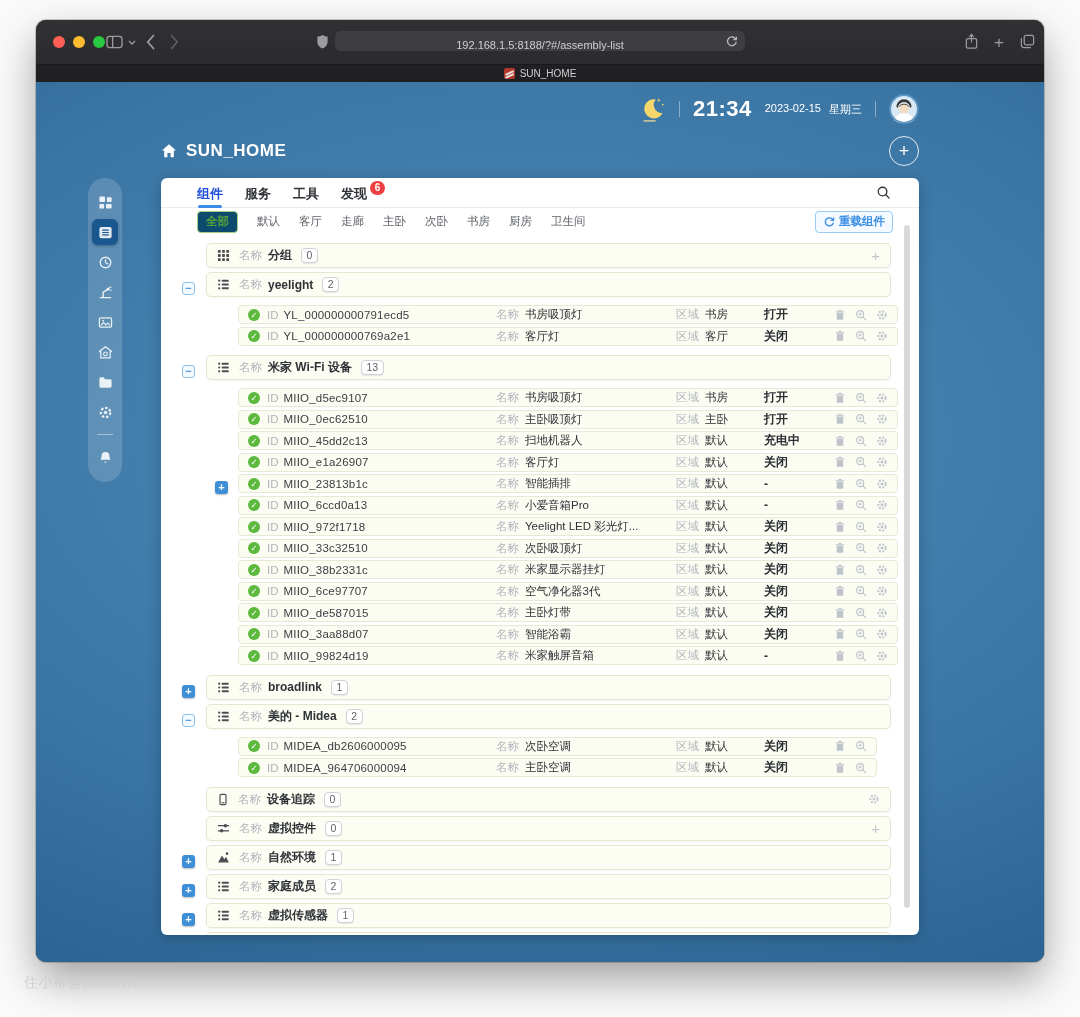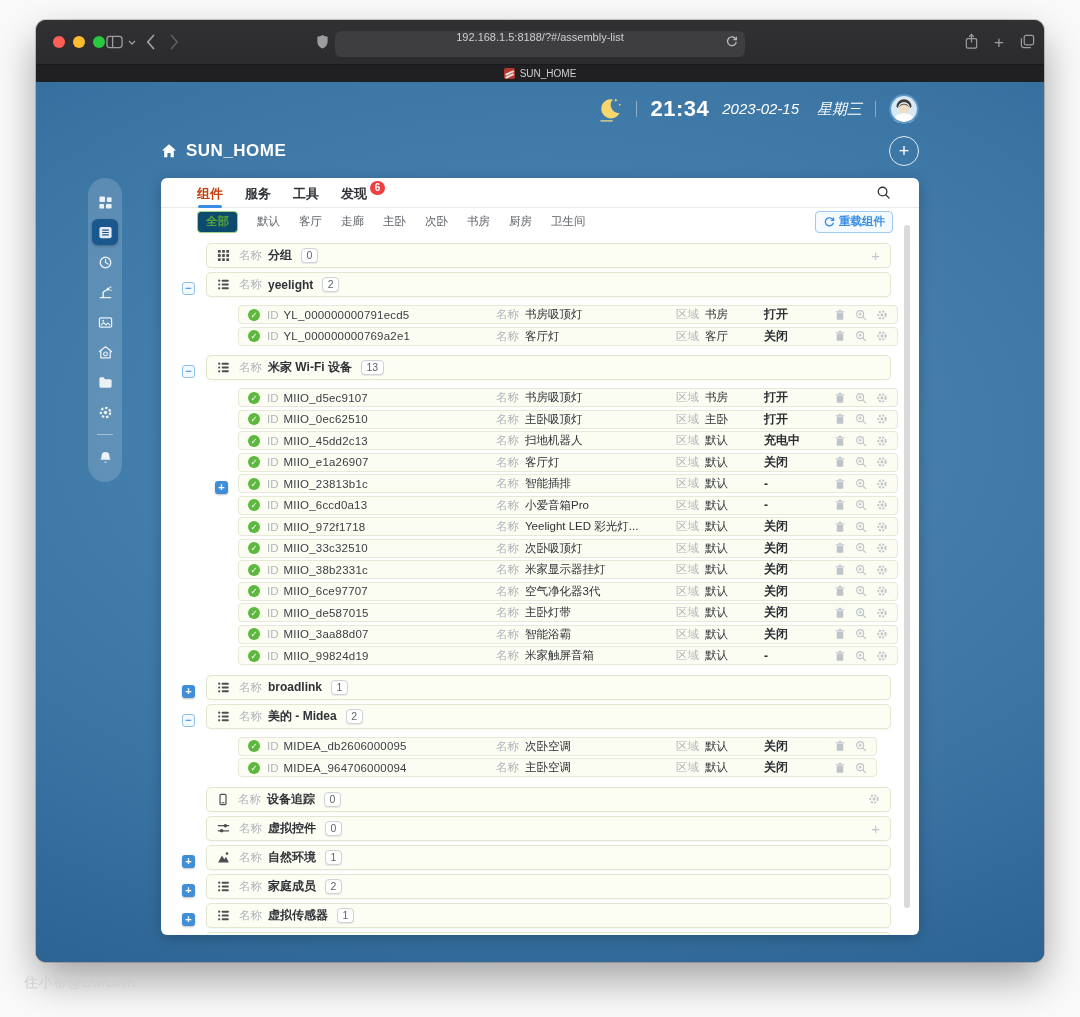--- a/index.html
+++ b/index.html
@@ -17,22 +17,22 @@
     box-shadow:0 18px 40px rgba(0,0,0,.35), 0 0 0 1px rgba(0,0,0,.18);
     background:#2c2c2e;
   }
   .chrome-top { height:44px; background:linear-gradient(#313133,#2b2b2d); position:relative; }
   .traffic { position:absolute; left:17px; top:16px; display:flex; gap:8px; }
   .light { width:12px; height:12px; border-radius:50%; }
   .light.red{ background:#ff5f57;} .light.yellow{ background:#febc2e;} .light.green{ background:#28c840;}
   .chrome-ic { position:absolute; color:#9d9da0; display:flex; align-items:center; }
   .chrome-ic.dim { color:#5c5c5f; }
   .urlbar {
-    position:absolute; left:299px; top:11px; width:410px; height:26px;
-    background:#3e3e41; border-radius:6px; display:flex; align-items:flex-start; justify-content:center;
+    position:absolute; left:299px; top:11px; width:410px; height:20px;
+    background:#3e3e41; border-radius:6px; display:flex; align-items:flex-end; justify-content:center;
     color:#cfcfd2; font-size:11px;
   }
   .urlbar .reload { position:absolute; right:7px; top:4px; color:#b9b9bc; }
   .chrome-tabs {
     height:18px; background:#202022; display:flex; align-items:center; justify-content:center; gap:5px;
     border-top:1px solid #19191b; color:#cfcfd2; font-size:10px;
   }
   .favicon { width:11px; height:11px; border-radius:2px; background:#b3372d; position:relative; overflow:hidden; }
   .favicon::before { content:""; position:absolute; left:1px; top:4px; width:9px; height:1.6px; background:#f0e3e0; transform:rotate(-25deg); }
   .favicon::after  { content:""; position:absolute; left:1px; top:6.5px; width:9px; height:1.6px; background:#f0e3e0; transform:rotate(-25deg); }
@@ -41,21 +41,21 @@
   .desktop {
     position:absolute; top:62px; left:0; right:0; bottom:0;
     background:radial-gradient(135% 95% at 50% 40%, #4f8bb8 0%, #3a74a3 50%, #265e8e 82%, #1c5280 100%);
   }
   .container { width:758px; margin:0 auto; position:relative; }
 
   
   .topbar { height:50px; display:flex; align-items:center; justify-content:flex-end; gap:13px; padding-top:4px; color:#fff; }
   .sep { width:1px; height:16px; background:rgba(255,255,255,.4); }
   .clock-time { font-size:22px; font-weight:700; letter-spacing:.5px; }
-  .clock-date { font-size:15px; display:flex; gap:18px;font-style:italic; }
+  .clock-date { font-size:11px; display:flex; gap:8px; }
   .avatar { width:30px; height:30px; border-radius:50%; display:block; }
 
   .title-row { display:flex; align-items:center; margin:4px 0 12px; }
   .page-title { color:#fff; font-size:17px; font-weight:700; letter-spacing:.5px; margin-left:9px; }
   .add-fab {
     margin-left:auto; width:30px; height:30px; border-radius:50%;
     border:1.5px solid rgba(255,255,255,.85); color:#fff; font-size:18px; font-weight:300;
     display:flex; align-items:center; justify-content:center; line-height:1;
   }
 
@@ -69,21 +69,21 @@
   .dock-item.active { background:#1a578e; box-shadow:0 1px 3px rgba(0,0,0,.3); }
   .dock-div { width:16px; height:1px; background:rgba(255,255,255,.45); margin:7px 0; }
 
   
   .card {
     position:relative; width:758px; height:757px; background:#fff; border-radius:6px;
     box-shadow:0 3px 14px rgba(0,0,0,.22); overflow:hidden;
   }
   .tabbar { height:30px; border-bottom:1px solid #e8eaf0; display:flex; align-items:center; padding:0 28px 0 36px; gap:22px; }
   .tab { position:relative; height:30px; display:flex; align-items:flex-start; padding-top:7px; font-size:13px; font-weight:700; color:#2f3237; cursor:default; }
-  .tab.active { color:#c2410c; }
+  .tab.active { color:#1d4ed8; }
   .tab.active::after { content:""; position:absolute; bottom:0; left:1px; right:1px; height:2.5px; background:#3a8ee6; border-radius:2px; }
   .tab-badge {
     margin-left:3px; transform:translateY(-4px); background:#ee4040; color:#fff;
     font-size:10px; font-weight:700; min-width:15px; height:14px; line-height:14px;
     border-radius:7px; padding:0 4px; text-align:center;
   }
   .tab-spacer { flex:1; }
   .searchbtn { color:#2f3237; display:flex; }
 
   .chiprow { height:27px; display:flex; align-items:center; padding:0 26px 0 36px; gap:19px; font-size:11.5px; color:#5f6368; }

